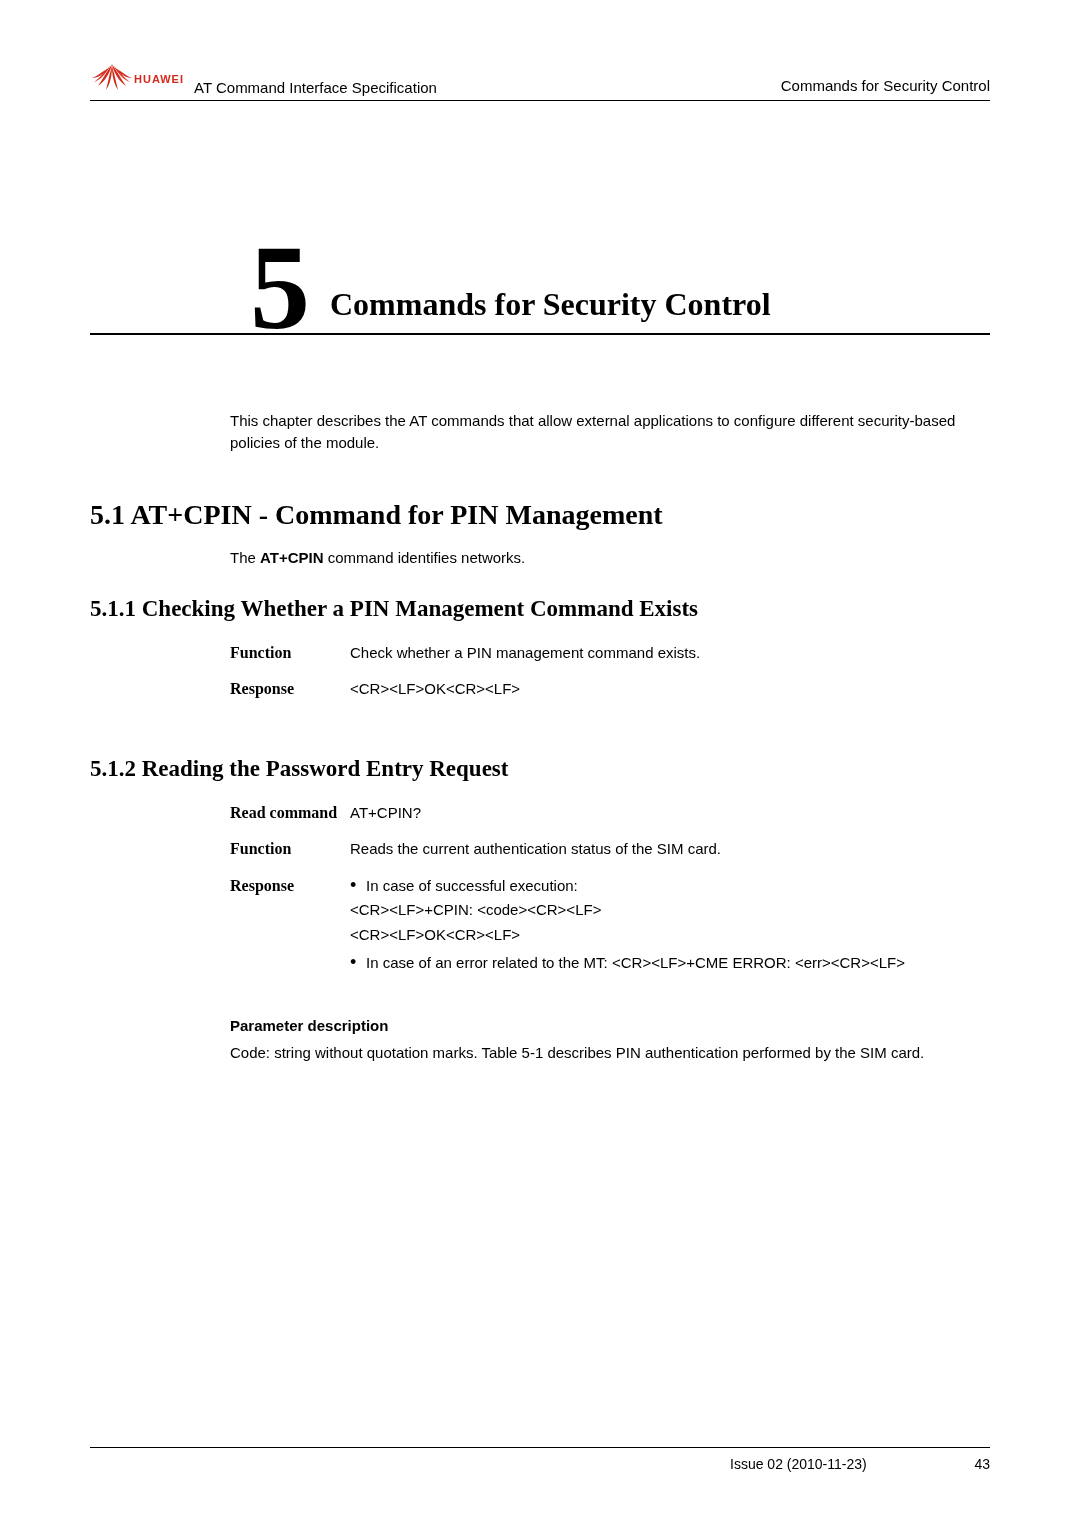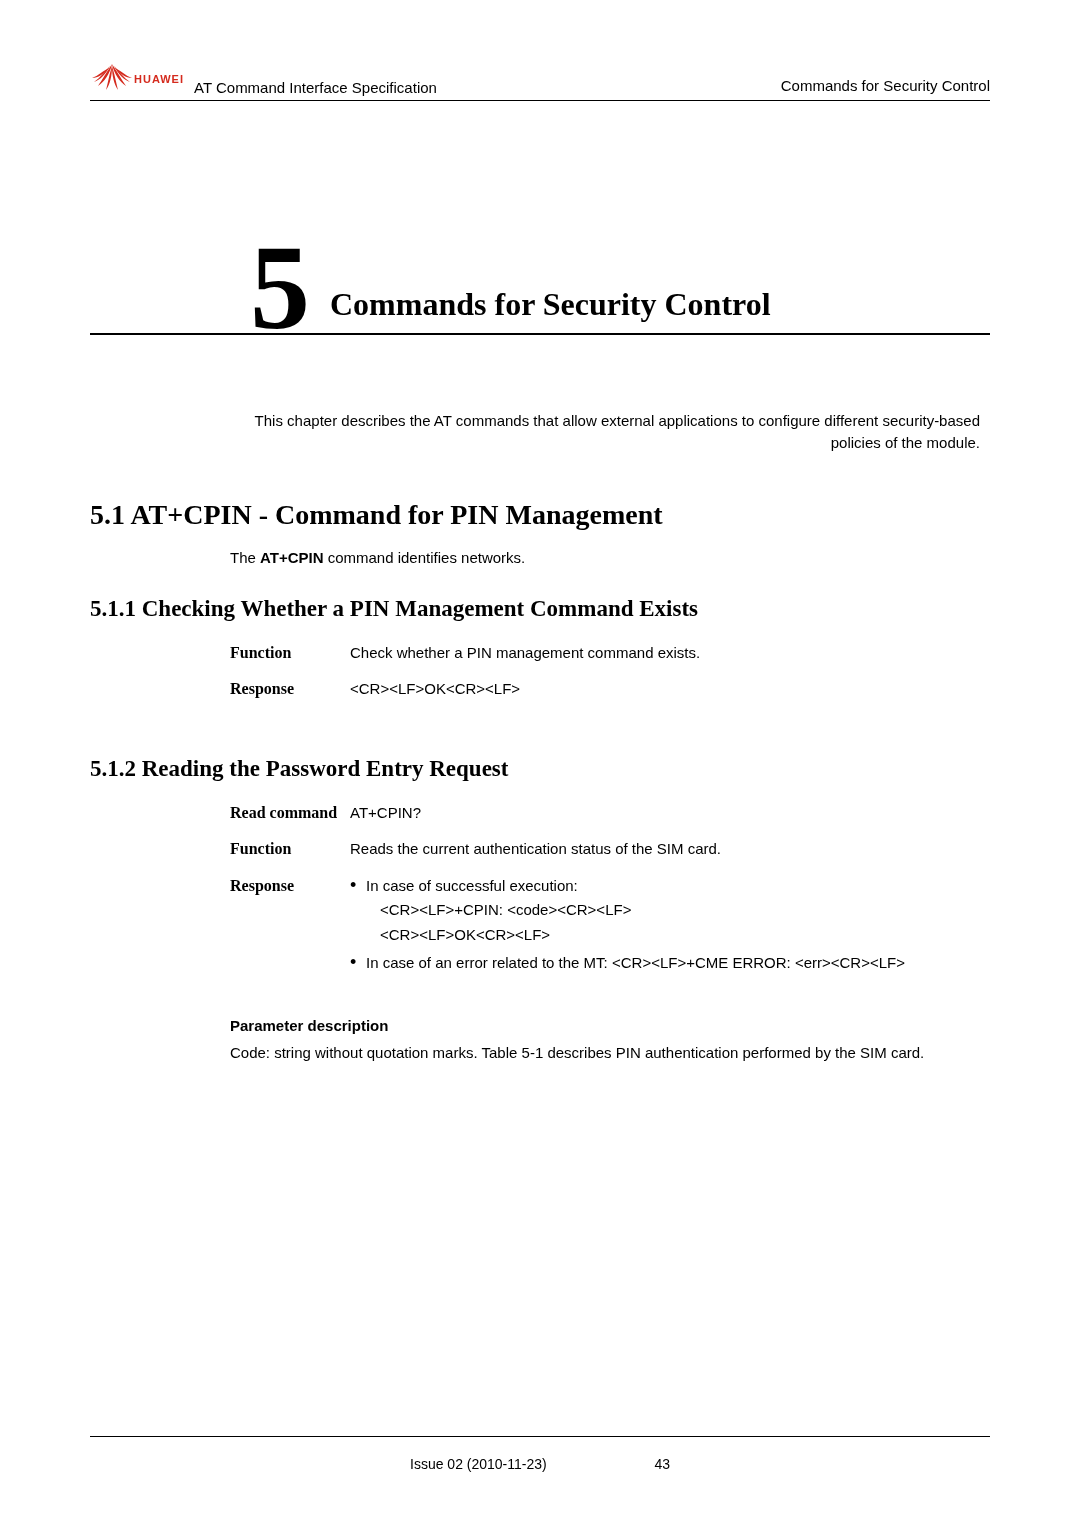--- a/index.html
+++ b/index.html
@@ -62,21 +62,20 @@
     font-size: 32px;
     font-weight: bold;
     padding-bottom: 10px;
   }
   .intro-para {
     margin-top: 75px;
     margin-left: 140px;
     font-size: 15px;
     line-height: 1.45;
     padding-right: 10px;
-    text-align: right;
   }
   .h1 {
     font-family: "Book Antiqua", Palatino, "Palatino Linotype", Georgia, serif;
     font-size: 28px;
     font-weight: bold;
     margin-top: 45px;
   }
   .sub-para {
     margin-top: 18px;
     margin-left: 140px;
@@ -104,42 +103,42 @@
   .def-value {
     font-size: 15px;
     line-height: 1.5;
   }
   .def-value .bullet { display: flex; }
   .def-value .bullet .dot {
     width: 16px; flex-shrink: 0;
     font-size: 18px; line-height: 1.2;
   }
   .def-value .bullet .btxt { flex: 1; }
-  .indent { margin-left: 30px; margin-top: 2px; margin-bottom: 2px; }
+  .indent { margin-top: 2px; margin-bottom: 2px; }
   .param-heading {
     margin-top: 42px;
     margin-left: 140px;
     font-weight: bold;
     font-size: 15px;
   }
   .param-body {
     margin-top: 8px;
     margin-left: 140px;
     font-size: 15px;
     line-height: 1.45;
   }
   .footer {
     position: absolute;
     left: 90px; right: 90px;
     bottom: 55px;
     border-top: 1.5px solid #000;
-    padding-top: 19px;
+    padding-top: 8px;
     display: flex;
     align-items: center;
-    justify-content: center;
+    justify-content: flex-end;
     font-size: 14px;
   }
   .footer-center { text-align: center; flex: 1; }
   .footer-left { width: 200px; }
   .footer-right { width: 60px; text-align: right; }
 </style>
 </head>
 <body>
 
 <div class="header">

